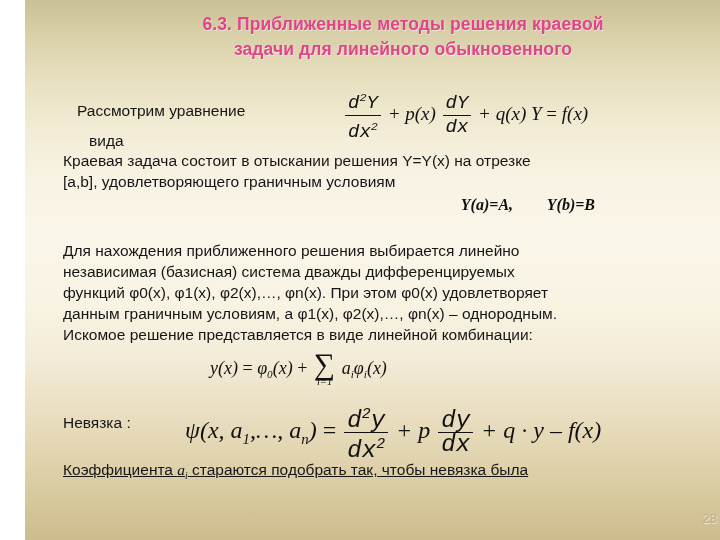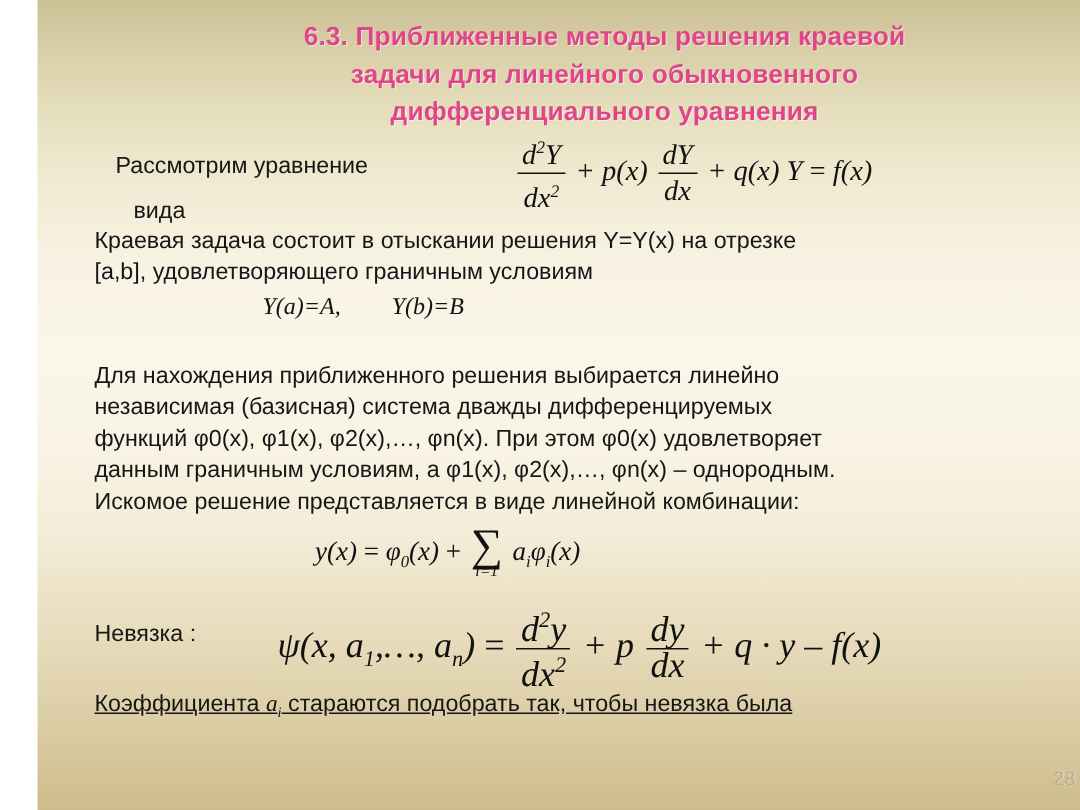--- a/index.html
+++ b/index.html
@@ -55,35 +55,36 @@
   }
   .title .tline { display: block; white-space: nowrap; }
 
   
   .body-text {
     position: absolute;
     font-size: 15.5px;
     line-height: 21px;
     color: #161616;
   }
-  .center-line { text-align: left; }
+  .center-line { text-align: right; font-weight: bold; }
 
   
   .math {
     font-family: "Liberation Serif", serif;
     font-style: italic;
     color: #111;
     white-space: nowrap;
   }
   .math .up { font-style: normal; }
   .frac {
     display: inline-block;
     vertical-align: middle;
     text-align: center;
     margin: 0 2px;
+    font-family: Liberation Mono, monospace;
   }
   .frac > .num {
     display: block;
     padding: 0 3px 1px 3px;
     border-bottom: 1.2px solid #111;
   }
   .frac > .den {
     display: block;
     padding: 1px 3px 0 3px;
   }
@@ -134,21 +135,20 @@
   }
 </style>
 </head>
 <body>
 
 <div class="slide">
 
   <div class="title">
     <span class="tline">6.3.  Приближенные методы решения краевой</span>
     <span class="tline">задачи для линейного обыкновенного</span>
-    <span class="tline">дифференциального уравнения</span>
   </div>
 
   <div class="body-text" id="rassmotrim">Рассмотрим уравнение</div>
 
   <div class="body-text" id="vida">вида</div>
 
   <div class="body-text math" id="eq-main">
     <span class="frac">
       <span class="num"><span>d</span><sup class="e">2</sup><span>Y</span></span>
       <span class="den"><span>dx</span><sup class="e">2</sup></span>

